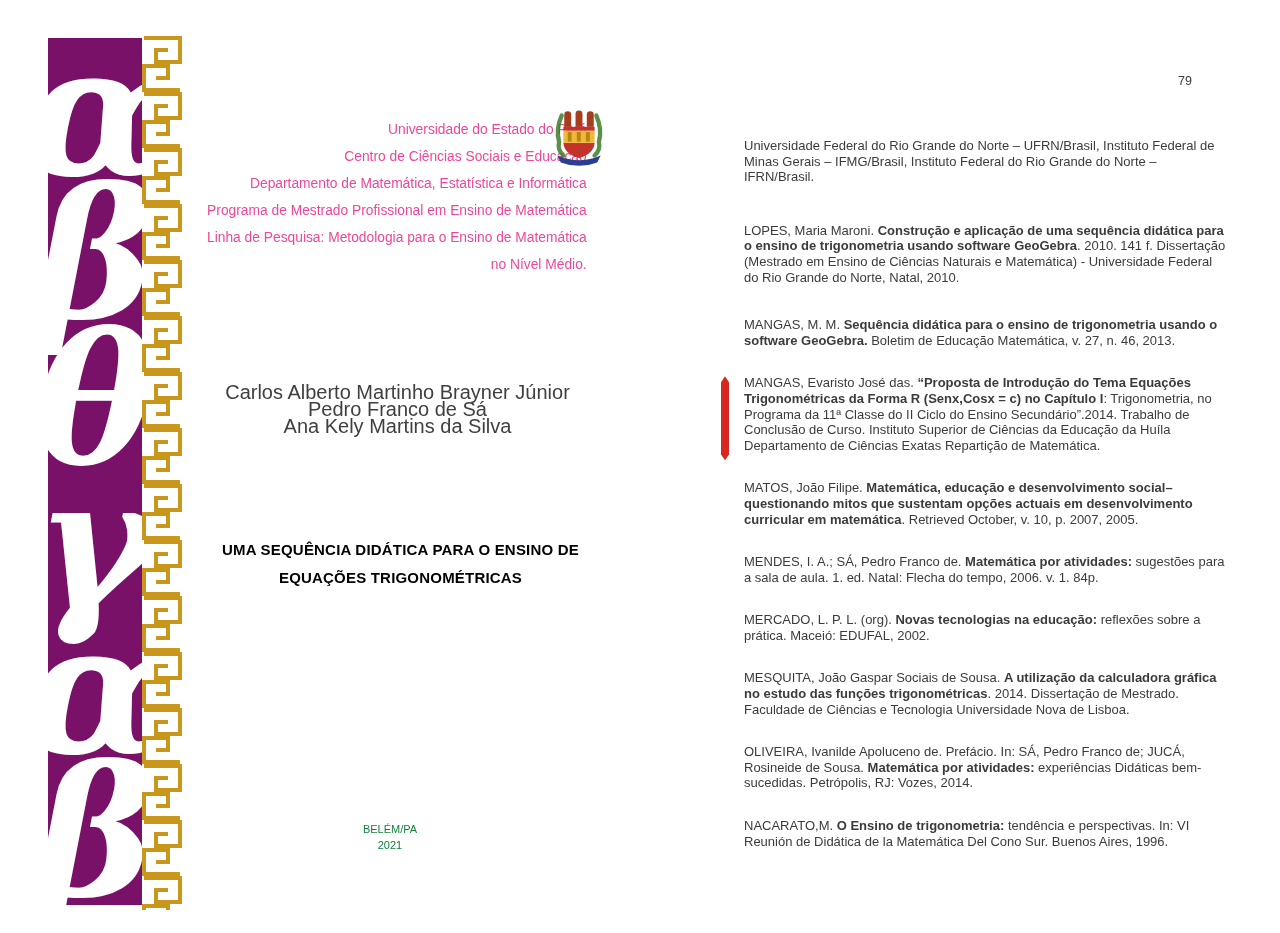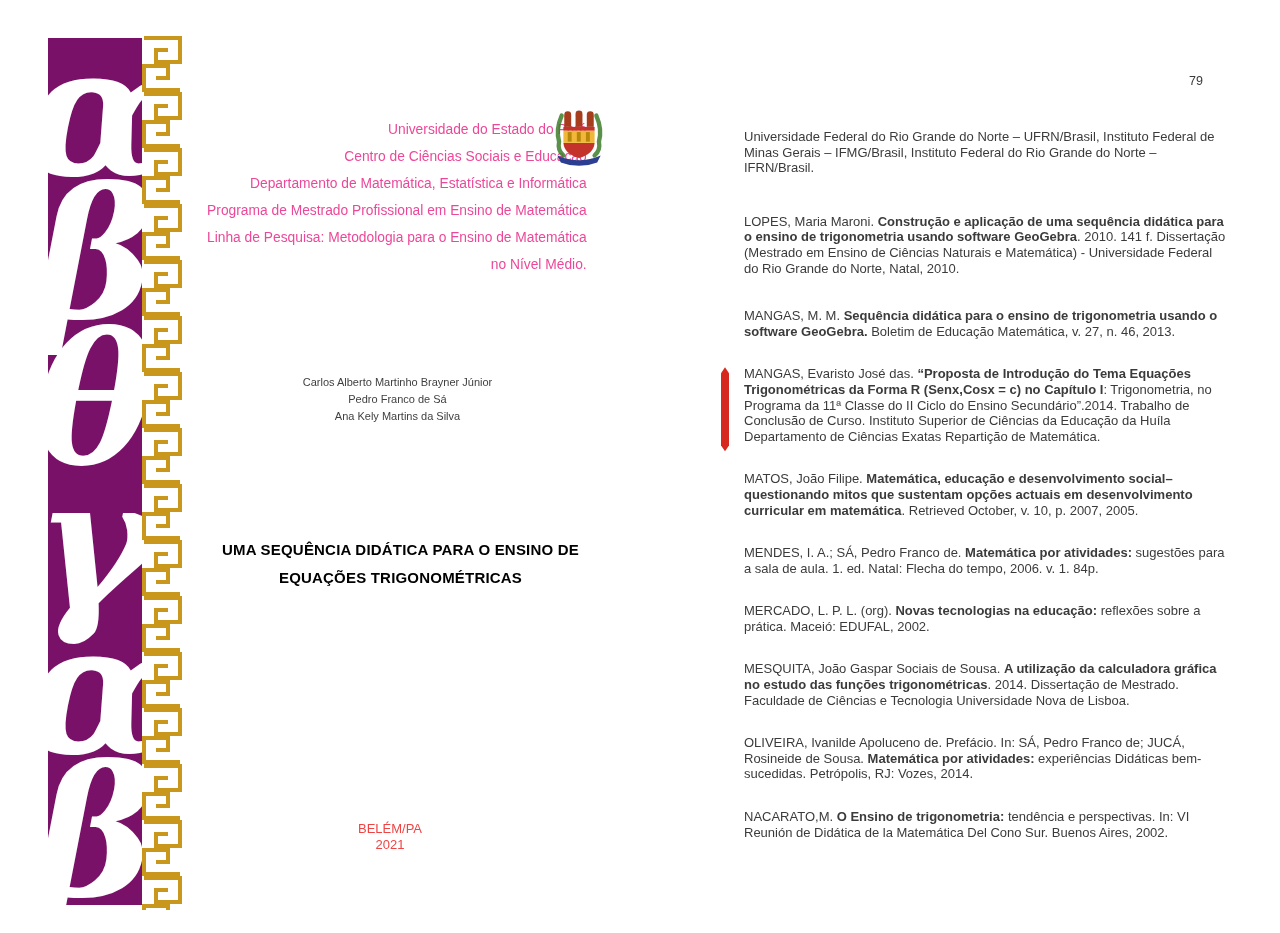--- a/index.html
+++ b/index.html
@@ -22,42 +22,42 @@
   }
   .meander{position:absolute;left:142px;top:36px;width:42px;height:874px;}
 
   .inst{
     position:absolute;left:207px;top:116px;
     font-size:13.8px;line-height:27px;color:#ec4899;white-space:nowrap;text-align:right;
   }
   .crest{position:absolute;left:553px;top:110px;width:52px;height:58px;}
 
   .authors{
-    position:absolute;left:195px;top:374px;width:405px;text-align:center;
-    font-size:11px;line-height:17px;color:#3f3f3f;
+    position:absolute;left:195px;top:384px;width:405px;text-align:center;
+    font-size:20px;line-height:17px;color:#3f3f3f;
   }
   .title{
     position:absolute;left:193px;top:536px;width:415px;text-align:center;
     font-weight:bold;font-size:15px;line-height:28px;color:#000000;letter-spacing:.2px;
   }
   .place{
     position:absolute;left:195px;top:821px;width:390px;text-align:center;
-    font-size:13px;line-height:16px;color:#ef4444;
+    font-size:11px;line-height:16px;color:#15803d;
   }
 
   
   .pagenum{
-    position:absolute;left:1178px;top:74px;width:36px;text-align:center;
+    position:absolute;left:1178px;top:74px;width:36px;text-align:left;
     font-size:12.5px;color:#3b3b3b;
   }
   .refcol{
     position:absolute;left:744px;top:122px;width:482px;
     font-size:13px;line-height:15.6px;color:#3b3b3b;
   }
-  .refcol p{margin:7px 0 27px;}
+  .refcol p{margin:16px 0 27px;}
   .refcol p.intro{margin-bottom:38px;}
   .refcol p.gap-lg{margin-bottom:32px;}
   .ref{position:relative;}
   .b{font-weight:bold;}
   .redmark{
     position:absolute;left:-23px;top:1px;width:8px;height:84px;
     clip-path:polygon(50% 0,100% 7%,100% 93%,50% 100%,0 93%,0 7%);
   }
 </style>
 </head>
@@ -137,17 +137,17 @@
     <div class="refcol" id="refcol">
       <p class="intro">Universidade Federal do Rio Grande do Norte – UFRN/Brasil, Instituto Federal de Minas Gerais – IFMG/Brasil, Instituto Federal do Rio Grande do Norte – IFRN/Brasil.</p>
     <p class="ref gap-lg"><span>LOPES, Maria Maroni. </span><span class="b">Construção e aplicação de uma sequência didática para o ensino de trigonometria usando software GeoGebra</span><span>. 2010. 141 f. Dissertação (Mestrado em Ensino de Ciências Naturais e Matemática) - Universidade Federal do Rio Grande do Norte, Natal, 2010.</span></p>
         <p class="ref"><span>MANGAS, M. M. </span><span class="b">Sequência didática para o ensino de trigonometria usando o software GeoGebra.</span><span> Boletim de Educação Matemática, v. 27, n. 46, 2013.</span></p>
         <p class="ref"><span class="redmark" style="background: rgb(214, 40, 30);"></span><span>MANGAS, Evaristo José das. </span><span class="b">“Proposta de Introdução do Tema Equações Trigonométricas da Forma R (Senx,Cosx = c) no Capítulo I</span><span>: Trigonometria, no Programa da 11ª Classe do II Ciclo do Ensino Secundário”.2014. Trabalho de Conclusão de Curso. Instituto Superior de Ciências da Educação da Huíla Departamento de Ciências Exatas Repartição de Matemática.</span></p>
         <p class="ref"><span>MATOS, João Filipe. </span><span class="b">Matemática, educação e desenvolvimento social–questionando mitos que sustentam opções actuais em desenvolvimento curricular em matemática</span><span>. Retrieved October, v. 10, p. 2007, 2005.</span></p>
         <p class="ref"><span>MENDES, I. A.; SÁ, Pedro Franco de. </span><span class="b">Matemática por atividades:</span><span> sugestões para a sala de aula. 1. ed. Natal: Flecha do tempo, 2006. v. 1. 84p.</span></p>
         <p class="ref"><span>MERCADO, L. P. L. (org). </span><span class="b">Novas tecnologias na educação:</span><span> reflexões sobre a prática. Maceió: EDUFAL, 2002.</span></p>
         <p class="ref"><span>MESQUITA, João Gaspar Sociais de Sousa. </span><span class="b">A utilização da calculadora gráfica no estudo das funções trigonométricas</span><span>. 2014. Dissertação de Mestrado. Faculdade de Ciências e Tecnologia Universidade Nova de Lisboa.</span></p>
         <p class="ref"><span>OLIVEIRA, Ivanilde Apoluceno de. Prefácio. In: SÁ, Pedro Franco de; JUCÁ, Rosineide de Sousa. </span><span class="b">Matemática por atividades:</span><span> experiências Didáticas bem-sucedidas. Petrópolis, RJ: Vozes, 2014.</span></p>
-        <p class="ref"><span>NACARATO,M. </span><span class="b">O Ensino de trigonometria:</span><span> tendência e perspectivas. In: VI Reunión de Didática de la Matemática Del Cono Sur. Buenos Aires, 2002.</span></p>
+        <p class="ref"><span>NACARATO,M. </span><span class="b">O Ensino de trigonometria:</span><span> tendência e perspectivas. In: VI Reunión de Didática de la Matemática Del Cono Sur. Buenos Aires, 1996.</span></p>
       </div>
   </div>
 
 </div>
 
 </body></html>

